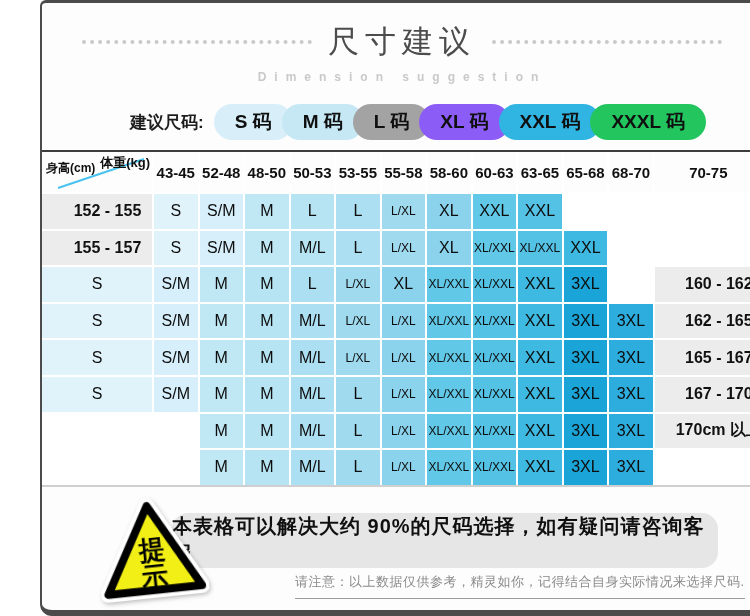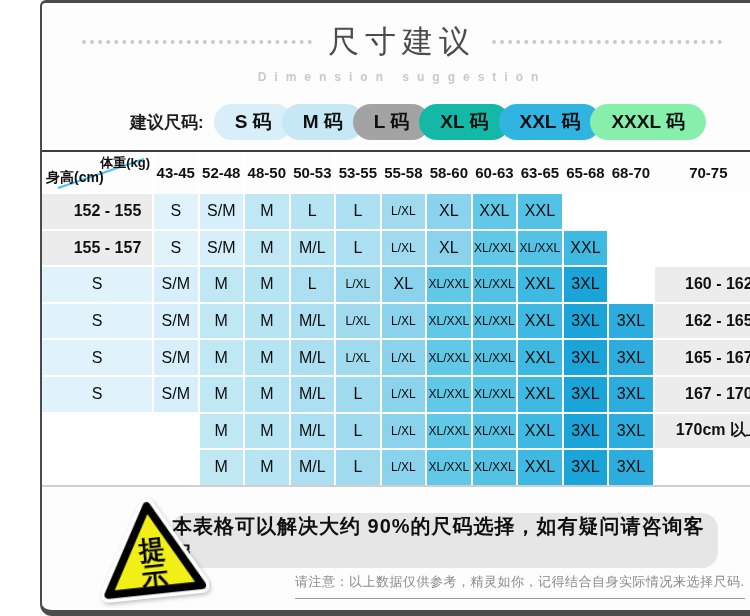--- a/index.html
+++ b/index.html
@@ -20,21 +20,21 @@
         font-weight:bold;font-size:19px;color:#101010;padding:0 21px;margin-left:-11px;position:relative;white-space:nowrap;}
   .pill:first-of-type{margin-left:0;}
   
   .size-table{margin-top:10px;border-top:2px solid #3d3d3d;border-bottom:2px solid #cfcfcf;
       display:grid;grid-template-columns:110px repeat(12,1fr);
       grid-template-rows:40px repeat(8,34.6px);gap:2px;background:#ffffff;}
   .th{display:flex;align-items:center;justify-content:center;font-weight:bold;font-size:15px;color:#101010;background:#fdfdfd;white-space:nowrap;}
   .corner{position:relative;background:#fdfdfd;}
   .corner svg{position:absolute;inset:0;width:100%;height:100%;}
   .corner-top{position:absolute;top:2px;right:2px;font-size:13px;font-weight:bold;color:#101010;}
-  .corner-bottom{position:absolute;bottom:5px;left:4px;font-size:14px;font-weight:bold;color:#101010;}
+  .corner-bottom{position:absolute;bottom:15px;left:4px;font-size:12px;font-weight:bold;color:#101010;}
   .rh{display:flex;align-items:center;justify-content:center;background:#ececec;font-weight:600;font-size:16px;color:#111;white-space:nowrap;padding-left:21px;}
   .cell{display:flex;align-items:center;justify-content:center;font-size:16px;font-weight:500;color:#0d0d0d;white-space:nowrap;}
   .cell.small{font-size:12px;}
   .cell.empty{background:transparent;}
   
   .tip-section{position:relative;height:130px;margin-top:0;}
   .tip-box{position:absolute;left:130px;right:44px;top:26px;height:55px;background:#e6e6e6;border-radius:16px;
            display:flex;align-items:center;justify-content:center;font-size:20px;font-weight:bold;color:#101010;letter-spacing:1px;}
   .tip-triangle{position:absolute;left:55px;top:6px;width:108px;height:112px;transform:rotate(-6deg);z-index:2;
                 filter:drop-shadow(1px 2px 2px rgba(0,0,0,0.25));}
@@ -52,23 +52,23 @@
     <div class="dots"></div>
   </div>
   <div class="subtitle">Dimension suggestion</div>
 
   <div class="pills-row">
     <span class="pills-label">建议尺码:</span>
     <span id="pills-container" style="display:flex;align-items:center;">
         <span class="pill" style="background: rgb(216, 238, 248); z-index: 1;">S 码</span>
         <span class="pill" style="background: rgb(198, 232, 245); z-index: 2;">M 码</span>
         <span class="pill" style="background: #a3a3a3; z-index: 3;">L 码</span>
-        <span class="pill" style="background: #14b8a6; z-index: 4;">XL 码</span>
+        <span class="pill" style="background: #8b5cf6; z-index: 4;">XL 码</span>
         <span class="pill" style="background: rgb(48, 181, 227); z-index: 5;">XXL 码</span>
-        <span class="pill" style="background: #86efac; z-index: 6;">XXXL 码</span>
+        <span class="pill" style="background: #22c55e; z-index: 6;">XXXL 码</span>
       </span>
   </div>
 
   <div class="size-table" id="size-table">
     <div class="corner">
       <svg viewBox="0 0 110 40" preserveAspectRatio="none">
         <line id="diag-line" x1="16" y1="36" x2="102" y2="7" stroke="#49c3ee" stroke-width="2"></line>
       </svg>
       <span class="corner-top">体重(kg)</span>
       <span class="corner-bottom">身高(cm)</span>

